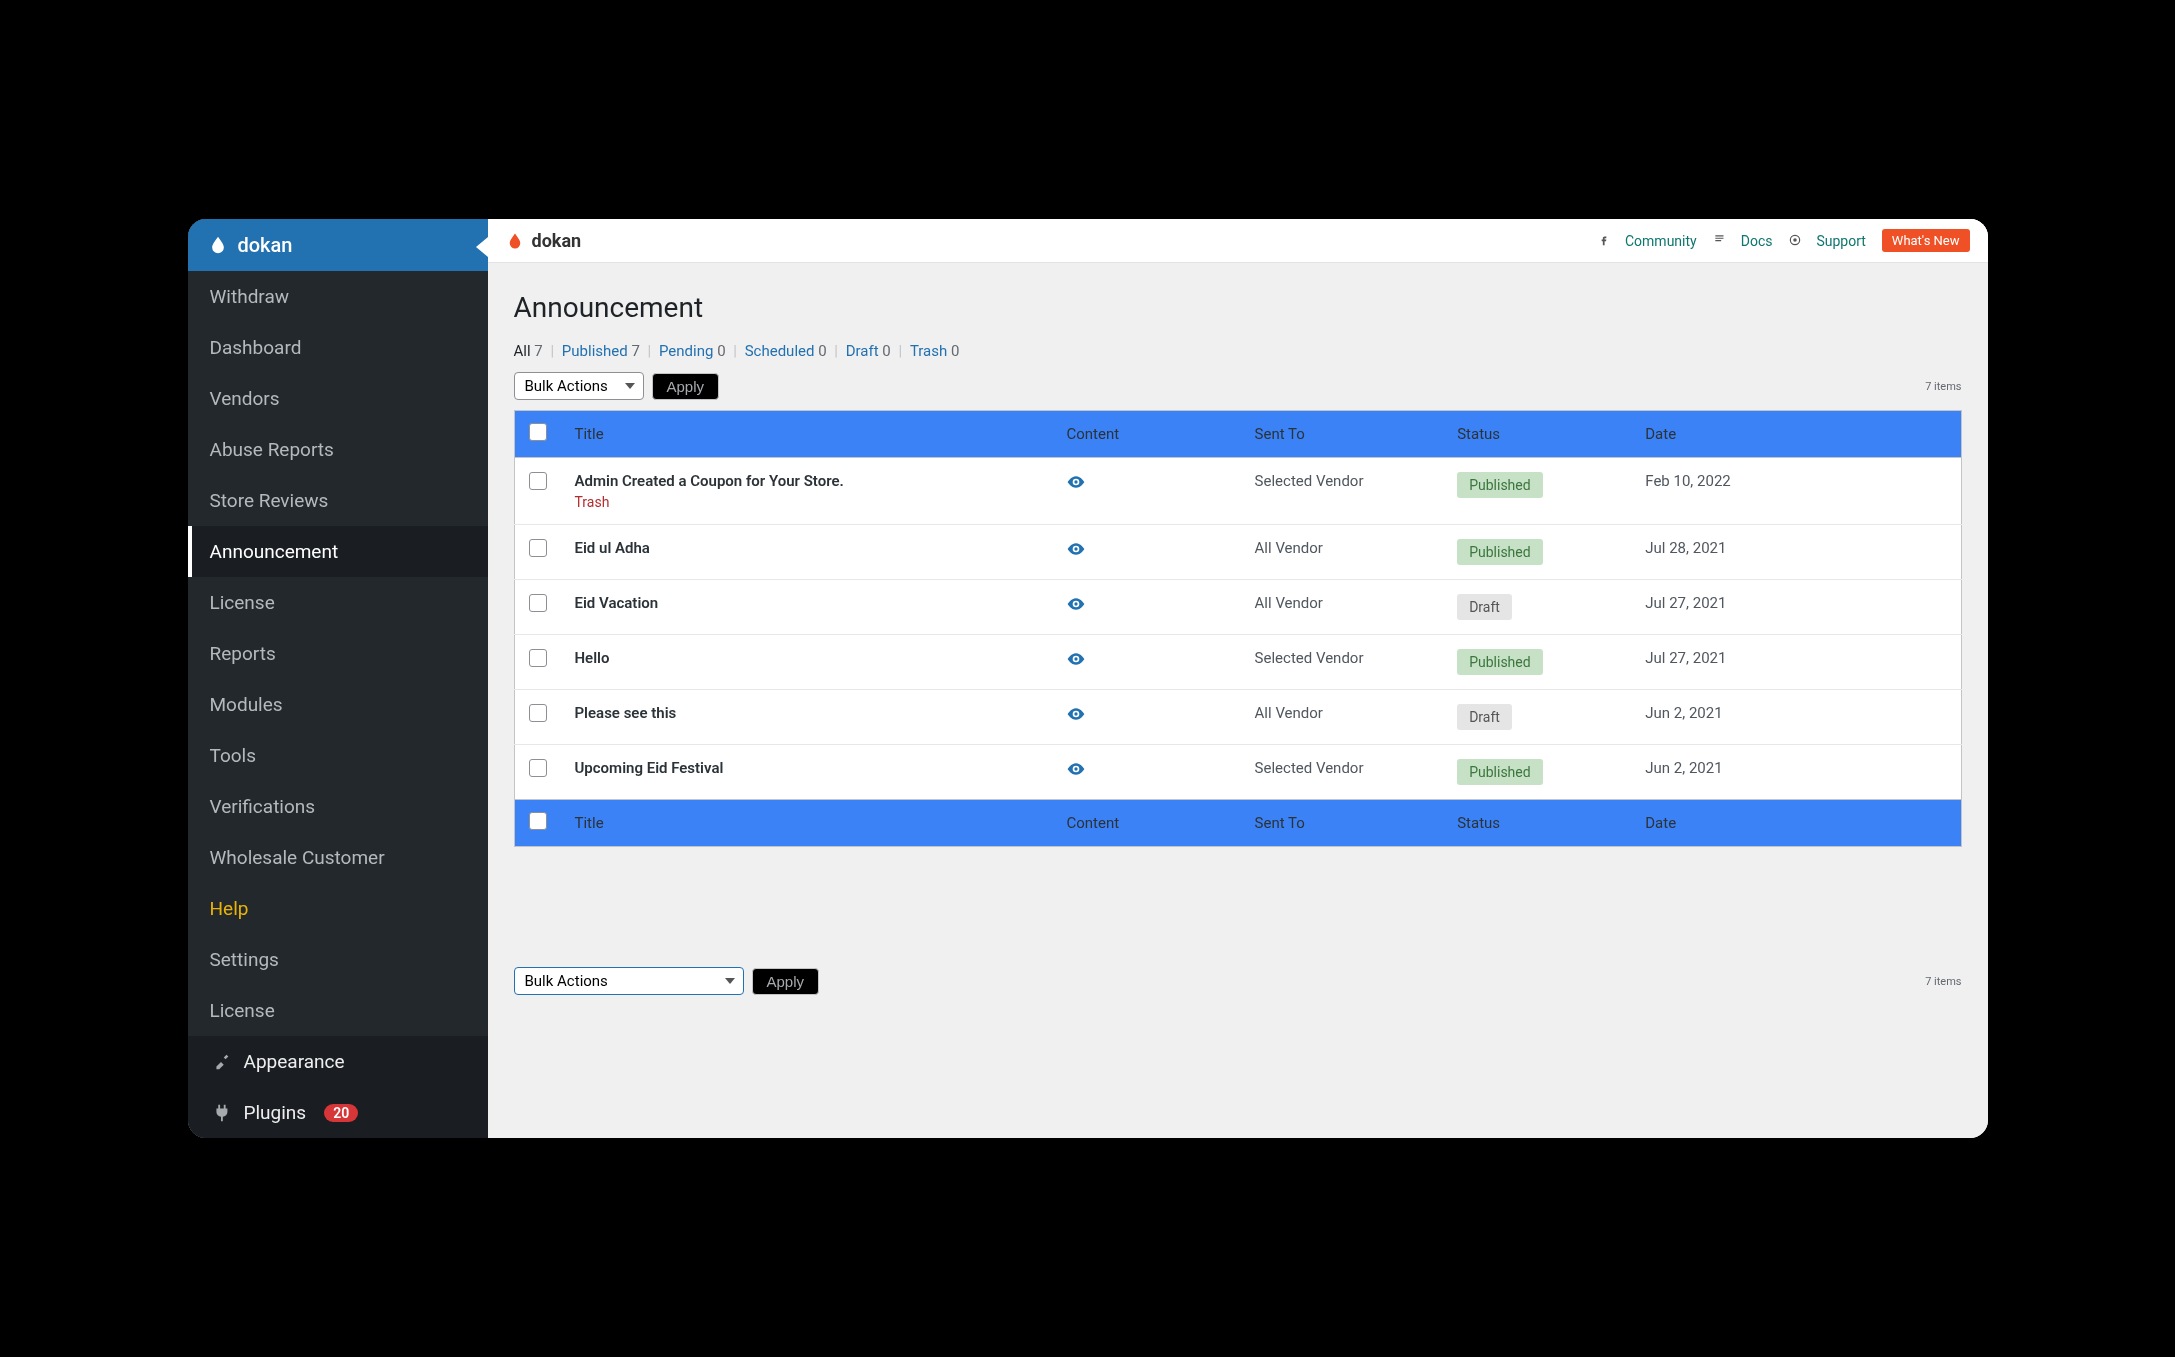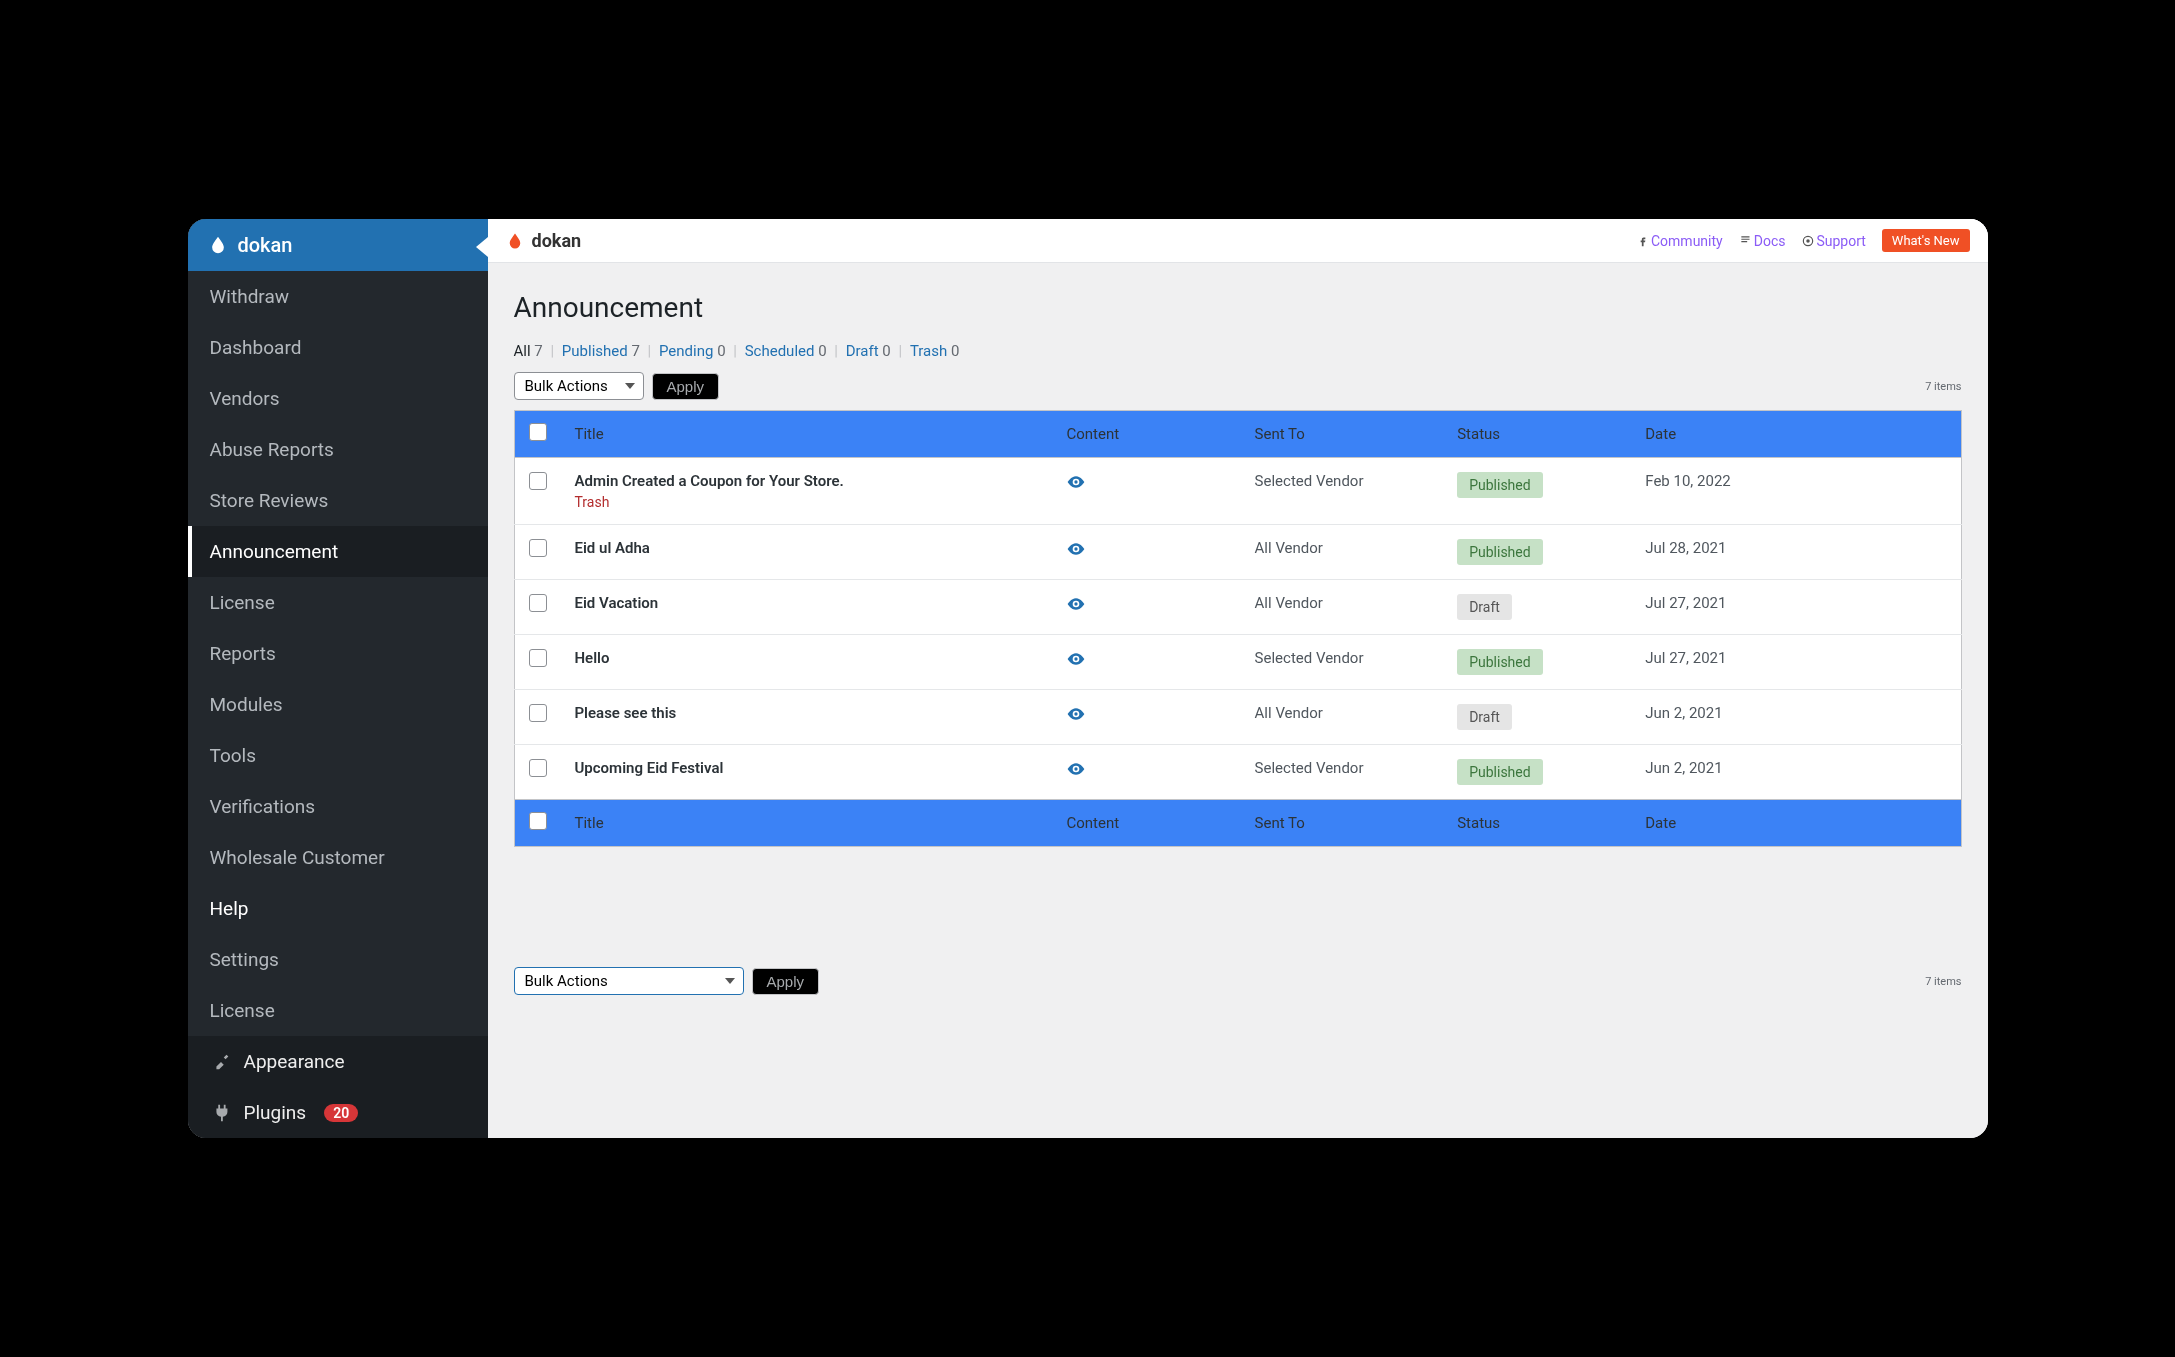--- a/index.html
+++ b/index.html
@@ -58,21 +58,21 @@
   background: #1a1e22;
   color: #fff;
 }
 .sidebar-item.active::before {
   content: "";
   position: absolute;
   left: 0; top: 0; bottom: 0;
   width: 4px;
   background: #fff;
 }
-.sidebar-item.highlight { color: #ffffff; }
+.sidebar-item.highlight { color: #eab308; }
 .sidebar-item.section {
   background: #1a1e22;
   color: #eee;
 }
 .sidebar-item .icon { width: 22px; height: 22px; display: inline-flex; align-items: center; }
 .badge {
   background: #d63638;
   color: #fff;
   border-radius: 12px;
   padding: 1px 9px;
@@ -98,21 +98,21 @@
 }
 .topbar-logo {
   font-size: 18px;
   font-weight: 700;
   color: #333;
   display: flex;
   align-items: center;
   gap: 8px;
 }
 .topbar-spacer { flex: 1; }
-.topbar-link { display: flex; align-items: center; gap: 1px; cursor: pointer; color: #8b5cf6; }
+.topbar-link { display: flex; align-items: flex-start; gap: 14px; cursor: pointer; color: #0f766e; }
 .topbar-link .ico { width: 14px; height: 14px; display: inline-flex; }
 .whatsnew {
   background: #f05025;
   color: #fff;
   padding: 4px 10px;
   border-radius: 3px;
   font-size: 13px;
   cursor: pointer;
 }
 .content { padding: 12px 26px 40px 26px; }

